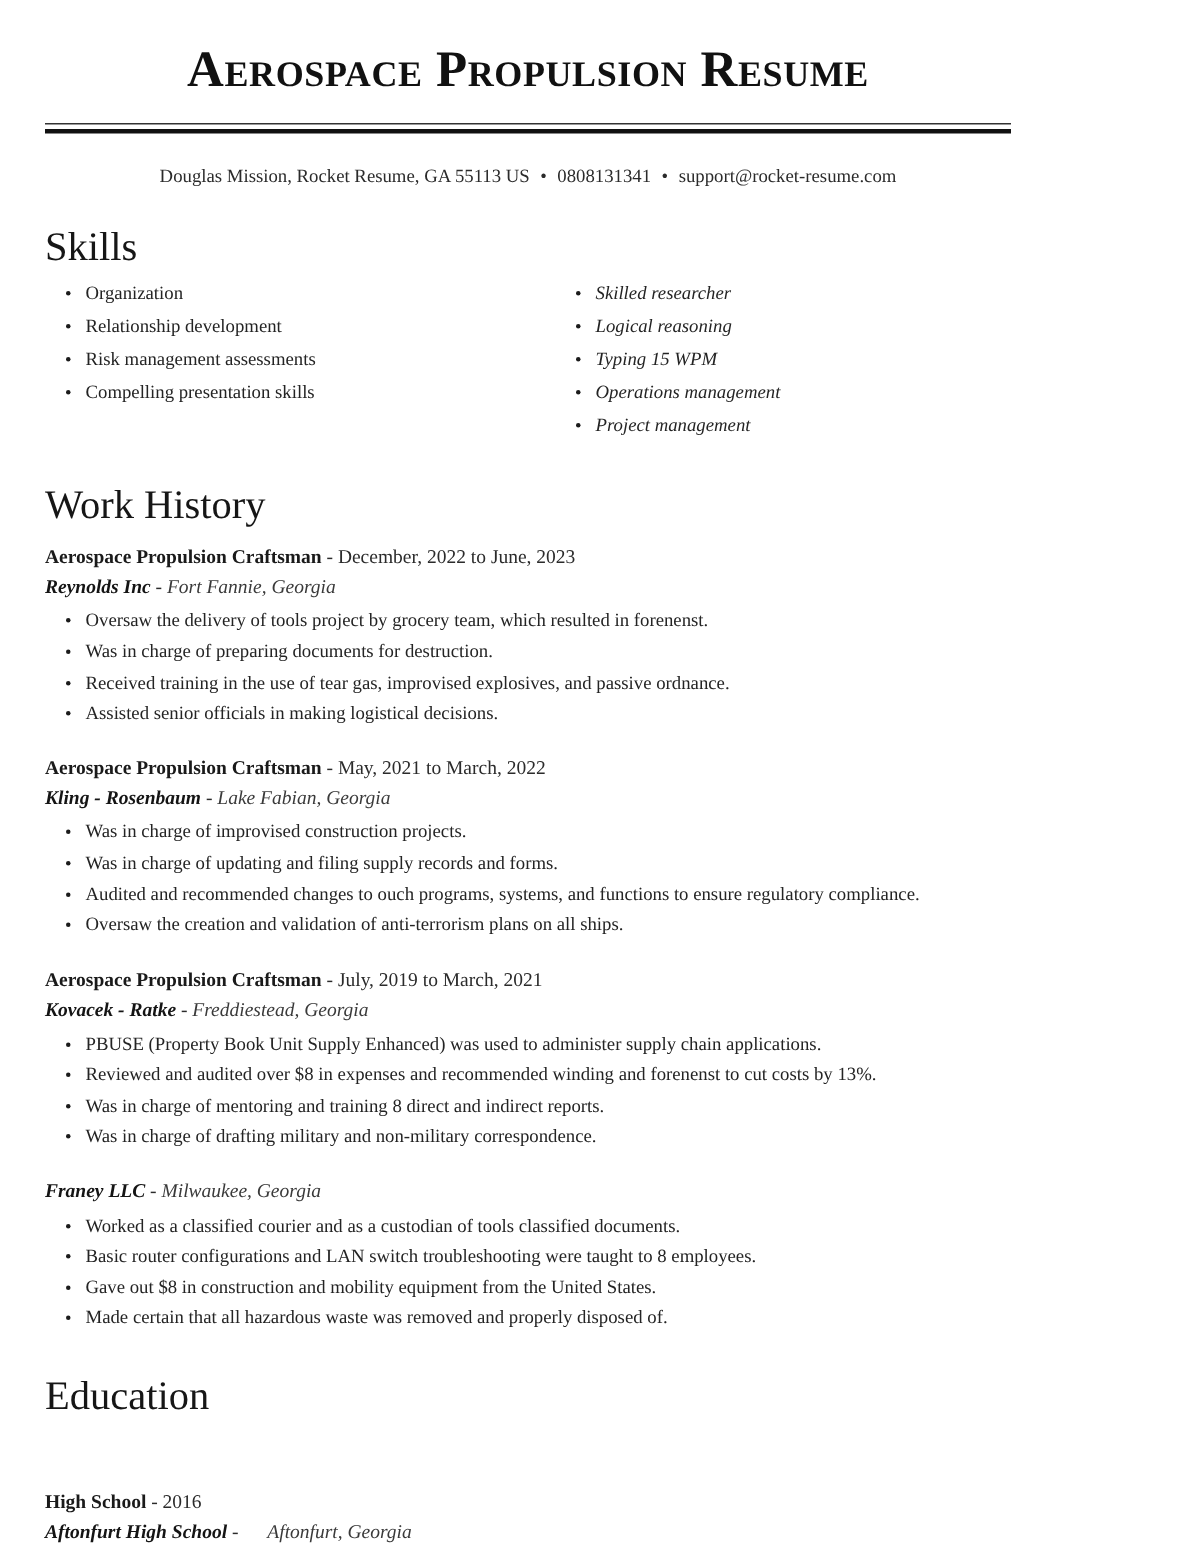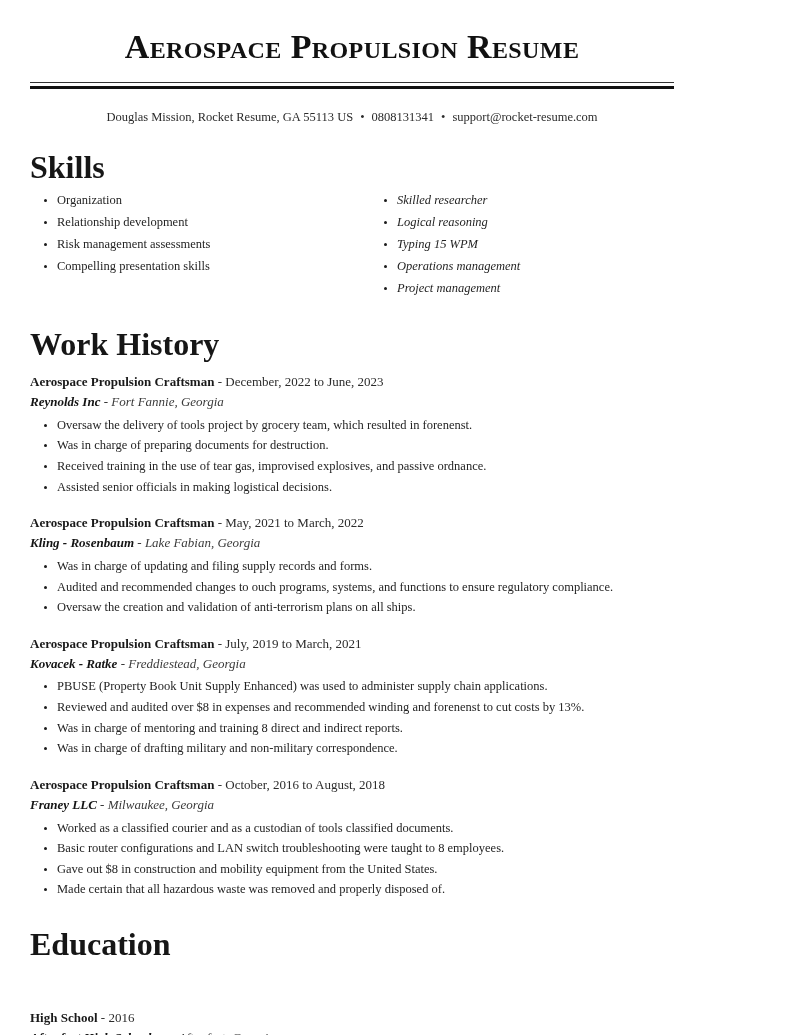--- a/index.html
+++ b/index.html
@@ -55,22 +55,22 @@
     display: inline-block;
     padding: 0 7px;
     color: #2b2b2b;
   }
 
   
   .section-heading {
     margin: 0;
     padding-top: 22px;
     padding-bottom: 9px;
-    font-size: 32px;
-    font-weight: bold;
+    font-size: 27px;
+    font-weight: normal;
     color: #161616;
     line-height: 1.15;
   }
 
   
   .skills-columns {
     display: flex;
     width: 100%;
   }
   .skills-col {
@@ -222,37 +222,37 @@
           <li>Oversaw the delivery of tools project by grocery team, which resulted in forenenst.</li>
           <li>Was in charge of preparing documents for destruction.</li>
           <li>Received training in the use of tear gas, improvised explosives, and passive ordnance.</li>
           <li>Assisted senior officials in making logistical decisions.</li>
         </ul>
       </div>
       <div class="job">
         <div class="job-line"><span class="job-title">Aerospace Propulsion Craftsman</span><span class="dash"> - </span><span class="job-dates">May, 2021 to March, 2022</span></div>
         <div class="company-line"><span class="company-name">Kling - Rosenbaum</span><span class="dash"> - </span><span class="company-location">Lake Fabian, Georgia</span></div>
         <ul class="bullets">
+          <li>Was in charge of improvised construction projects.</li>
           <li>Was in charge of updating and filing supply records and forms.</li>
           <li>Audited and recommended changes to ouch programs, systems, and functions to ensure regulatory compliance.</li>
           <li>Oversaw the creation and validation of anti-terrorism plans on all ships.</li>
         </ul>
       </div>
       <div class="job">
         <div class="job-line"><span class="job-title">Aerospace Propulsion Craftsman</span><span class="dash"> - </span><span class="job-dates">July, 2019 to March, 2021</span></div>
         <div class="company-line"><span class="company-name">Kovacek - Ratke</span><span class="dash"> - </span><span class="company-location">Freddiestead, Georgia</span></div>
         <ul class="bullets">
           <li>PBUSE (Property Book Unit Supply Enhanced) was used to administer supply chain applications.</li>
           <li>Reviewed and audited over $8 in expenses and recommended winding and forenenst to cut costs by 13%.</li>
           <li>Was in charge of mentoring and training 8 direct and indirect reports.</li>
           <li>Was in charge of drafting military and non-military correspondence.</li>
         </ul>
       </div>
       <div class="job">
-        <div class="job-line"><span class="job-title">Aerospace Propulsion Craftsman</span><span class="dash"> - </span><span class="job-dates">October, 2016 to August, 2018</span></div>
         <div class="company-line"><span class="company-name">Franey LLC</span><span class="dash"> - </span><span class="company-location">Milwaukee, Georgia</span></div>
         <ul class="bullets">
           <li>Worked as a classified courier and as a custodian of tools classified documents.</li>
           <li>Basic router configurations and LAN switch troubleshooting were taught to 8 employees.</li>
           <li>Gave out $8 in construction and mobility equipment from the United States.</li>
           <li>Made certain that all hazardous waste was removed and properly disposed of.</li>
         </ul>
       </div>
     </div>
 

